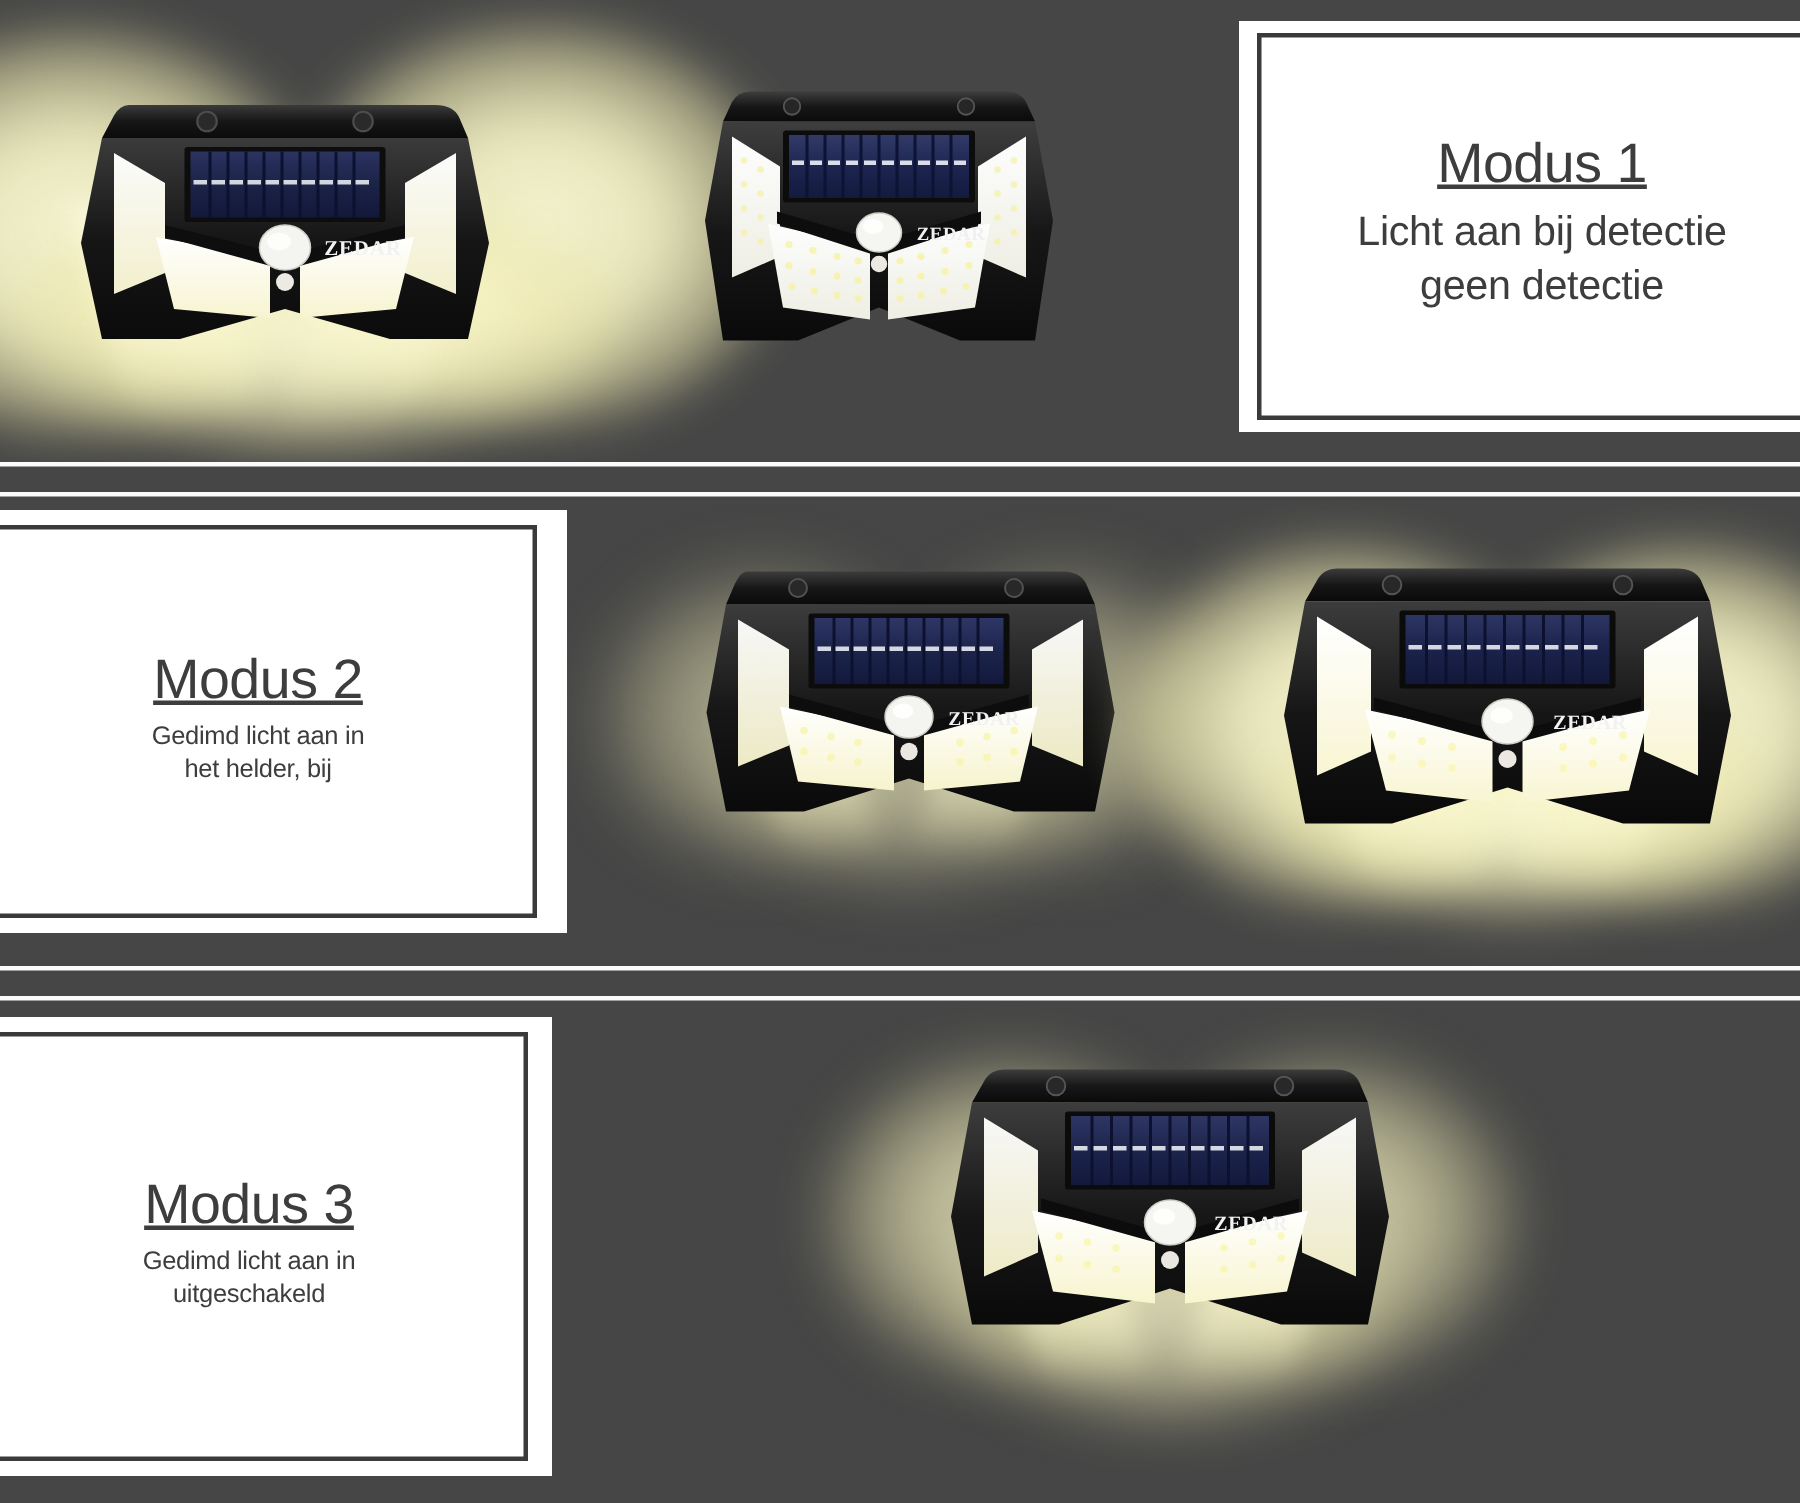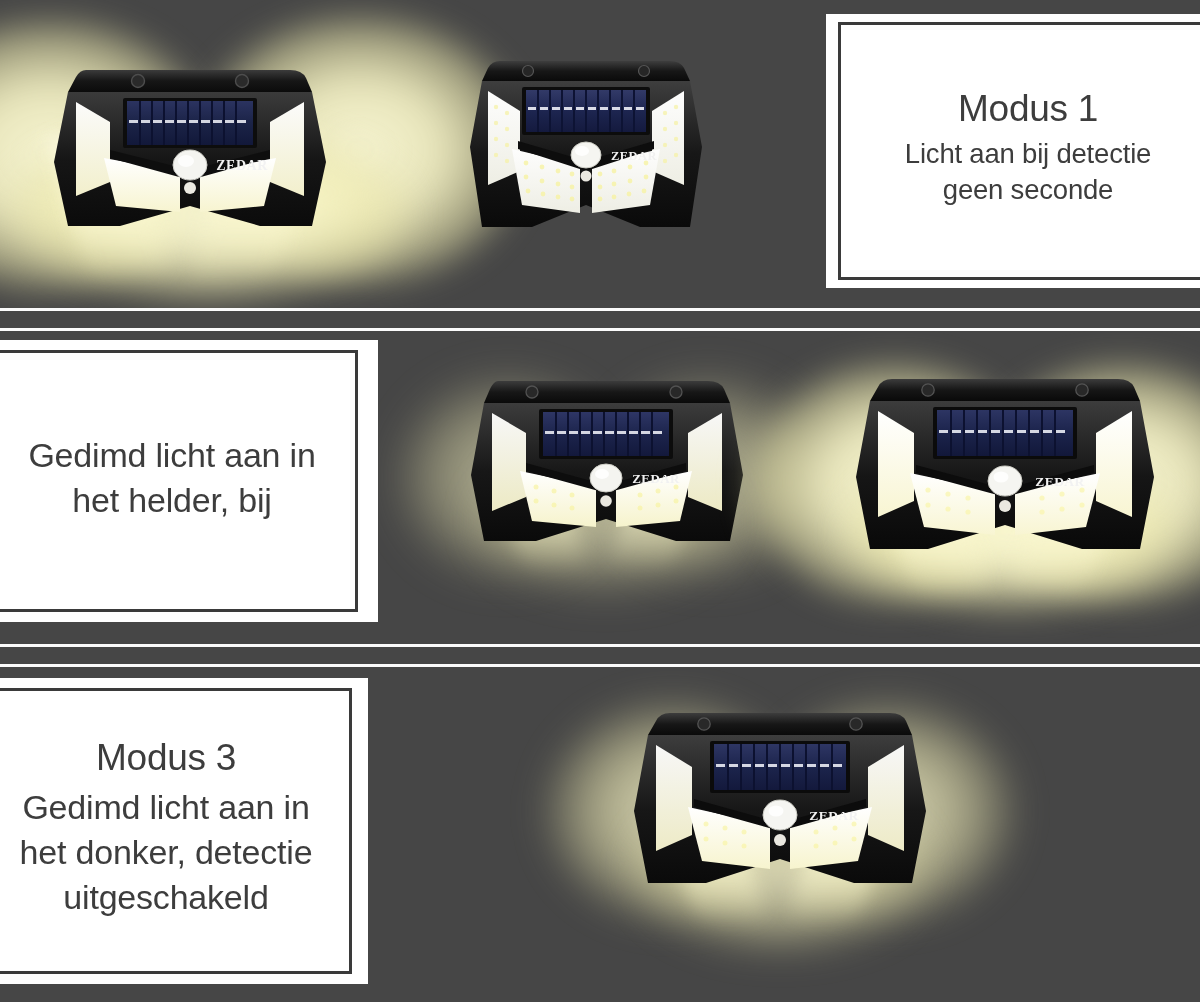--- a/index.html
+++ b/index.html
@@ -89,23 +89,24 @@
   #panel3 { left: -16px; top: 678px; width: 384px; height: 306px; }
   #panel3 .panel-inner { left: -4px; top: 10px; width: 372px; height: 286px; padding: 4px 12px 10px; }
 
   .mode-title {
     font-size: 37px;
     font-weight: 400;
     letter-spacing: -0.3px;
     line-height: 1.18;
     white-space: nowrap;
     margin-bottom: 5px;
+    text-decoration: underline;
   }
   .mode-lines {
-    font-size: 34px;
+    font-size: 17px;
     font-weight: 400;
     line-height: 1.32;
     letter-spacing: -0.2px;
   }
   .mode-lines div { white-space: nowrap; }
 
   
   #panel1 .mode-lines { font-size: 27.5px; }
 
   
@@ -374,21 +375,21 @@
           <text x="172" y="105" font-family="'Liberation Serif', serif" font-size="12.5" font-weight="700" fill="#f0f0f0" letter-spacing="0.4" text-anchor="middle">ZEDAR</text>
         </svg>
       </div>
     </div>
 
     <div class="panel" id="panel1">
       <div class="panel-inner">
         <div class="mode-title">Modus 1</div>
         <div class="mode-lines">
           <div>Licht aan bij detectie</div>
-          <div>geen seconde</div>
+          <div>geen detectie</div>
         </div>
       </div>
     </div>
   </div>
 
   <div class="divider-band" id="band-a"></div>
   <div class="divider-line" id="div-a1"></div>
   <div class="divider-line" id="div-a2"></div>
 
   <div class="row" id="row2">
@@ -548,20 +549,21 @@
           <ellipse cx="185" cy="122" rx="17" ry="15" fill="#f5f5f1" stroke="#cdcdc5" stroke-width="1"></ellipse>
           <ellipse cx="181" cy="118" rx="7.5" ry="5.5" fill="#ffffff" opacity="0.85"></ellipse>
           <circle cx="185" cy="147" r="6" fill="#eae8e0"></circle>
           <text x="240" y="127" font-family="'Liberation Serif', serif" font-size="13.5" font-weight="700" fill="#f2f2f2" letter-spacing="0.4" text-anchor="middle">ZEDAR</text>
         </svg>
       </div>
     </div>
 
     <div class="panel" id="panel2" style="top:9px;">
       <div class="panel-inner">
+        <div class="mode-title">Modus 2</div>
         <div class="mode-lines">
           <div>Gedimd licht aan in</div>
           <div>het helder, bij</div>
         </div>
       </div>
     </div>
   </div>
 
   <div class="divider-band" id="band-b"></div>
   <div class="divider-line" id="div-b1"></div>
@@ -647,20 +649,19 @@
           <text x="234" y="129" font-family="'Liberation Serif', serif" font-size="13.5" font-weight="700" fill="#f2f2f2" letter-spacing="0.4" text-anchor="middle">ZEDAR</text>
         </svg>
       </div>
     </div>
 
     <div class="panel" id="panel3" style="top:11px;">
       <div class="panel-inner">
         <div class="mode-title">Modus 3</div>
         <div class="mode-lines">
           <div>Gedimd licht aan in</div>
-          <div>het donker, detectie</div>
           <div>uitgeschakeld</div>
         </div>
       </div>
     </div>
   </div>
 
 </div>
 
 </body></html>

